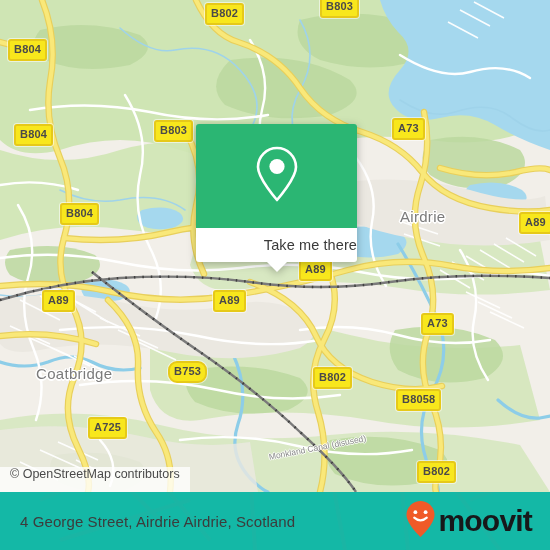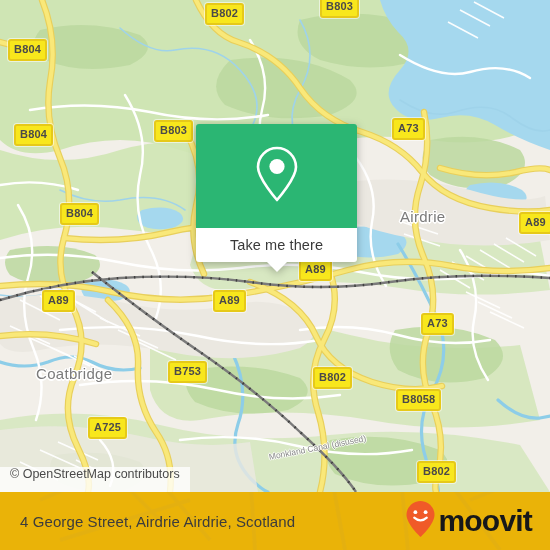--- a/index.html
+++ b/index.html
@@ -100,21 +100,21 @@
     display: flex;
     align-items: center;
     justify-content: center;
   }
   #popup-body {
     height: 34px;
     background: #ffffff;
     border-radius: 0 0 3px 3px;
     display: flex;
     align-items: center;
-    justify-content: center;
+    justify-content: flex-end;
     position: relative;
   }
   #popup-label {
     color: #3a3a3a;
     font-size: 14.5px;
     letter-spacing: .1px;
     white-space: nowrap;
   }
   #popup-tail {
     position: absolute;
@@ -127,21 +127,21 @@
     border-top: 10px solid #ffffff;
   }
 
   
   #footer {
     position: absolute;
     left: 0;
     top: 492px;
     width: 550px;
     height: 58px;
-    background: #eab308;
+    background: #14b8a6;
     display: flex;
     align-items: center;
     overflow: hidden;
   }
   #footer-watermark {
     position: absolute;
     left: 0; top: -492px;
     width: 550px; height: 550px;
     opacity: .055;
     pointer-events: none;
@@ -331,21 +331,21 @@
     <div class="shield fill" style="left:60px;  top:203px;">B804</div>
     <div class="shield fill" style="left:205px; top:3px;">B802</div>
     <div class="shield fill" style="left:320px; top:-4px;">B803</div>
     <div class="shield fill" style="left:154px; top:120px;">B803</div>
     <div class="shield fill" style="left:392px; top:118px;">A73</div>
     <div class="shield fill" style="left:519px; top:212px;">A89</div>
     <div class="shield fill" style="left:299px; top:259px;">A89</div>
     <div class="shield fill" style="left:213px; top:290px;">A89</div>
     <div class="shield fill" style="left:42px;  top:290px;">A89</div>
     <div class="shield fill" style="left:421px; top:313px;">A73</div>
-    <div class="shield fill" style="left:168px; top:361px;">B753</div>
+    <div class="shield fill" style="left:168px; top:361px;border-radius:9px;">B753</div>
     <div class="shield fill" style="left:313px; top:367px;">B802</div>
     <div class="shield fill" style="left:396px; top:389px;">B8058</div>
     <div class="shield fill" style="left:88px;  top:417px;">A725</div>
     <div class="shield fill" style="left:417px; top:461px;">B802</div>
 
     <div id="popup">
       <div id="popup-head">
         <span>
           <svg width="46" height="58" viewBox="0 0 46 58" aria-hidden="true">
             <path d="M23,3 C12.5,3 4,11.5 4,22 C4,33.5 23,55 23,55 C23,55 42,33.5 42,22 C42,11.5 33.5,3 23,3 Z" fill="none" stroke="#ffffff" stroke-width="2.6" stroke-linejoin="round"></path>

